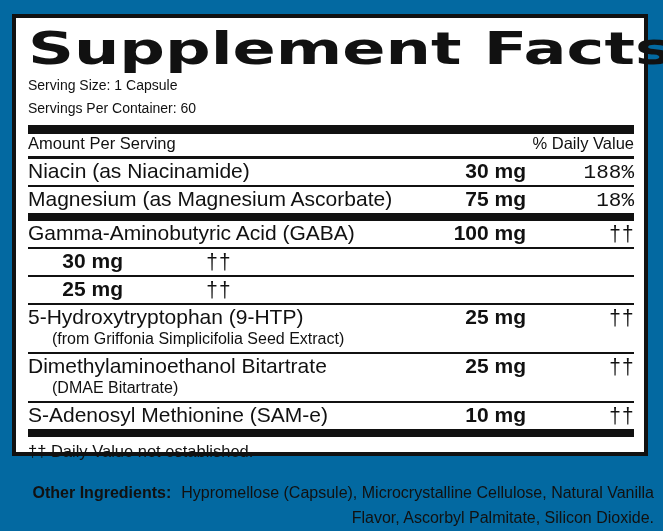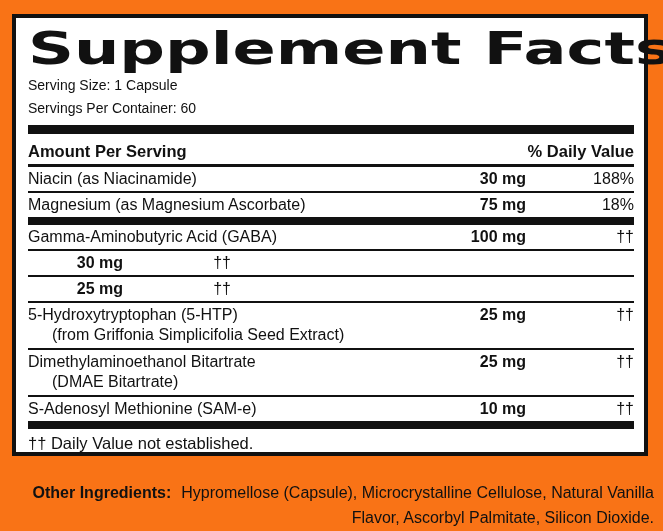--- a/index.html
+++ b/index.html
@@ -9,21 +9,21 @@
     width: 663px;
     height: 531px;
     font-family: "Liberation Sans", sans-serif;
     color: #111111;
     -webkit-font-smoothing: antialiased;
   }
   .canvas {
     position: relative;
     width: 663px;
     height: 531px;
-    background: #f97316;
+    background: #0369a1;
     overflow: hidden;
   }
   .label-box {
     position: absolute;
     left: 12px;
     top: 14px;
     width: 636px;
     height: 442px;
     box-sizing: border-box;
     border: 4px solid #111111;
@@ -48,40 +48,39 @@
   .thick-bar {
     background: #111111;
     height: 9px;
     margin-top: 5px;
   }
   .thick-bar.mid { height: 8px; margin-top: 0; }
   .header-row {
     display: flex;
     justify-content: space-between;
     align-items: baseline;
-    font-weight: bold;
+    font-weight: normal;
     font-size: 16.5px;
     padding: 0 0 3px 0;
     border-bottom: 3px solid #111111;
-    margin-top: 8px;
   }
   .ing-row {
     border-bottom: 2px solid #111111;
     padding: 2px 0 2px 0;
   }
   .ing-row.no-sep { border-bottom: none; }
   .row-line {
     display: flex;
     align-items: baseline;
-    font-size: 16px;
+    font-size: 21px;
     line-height: 20px;
   }
   .row-name { flex: 1 1 auto; }
   .row-amount { flex: 0 0 95px; text-align: right; font-weight: bold; }
-  .row-dv { flex: 0 0 108px; text-align: right; }
+  .row-dv { flex: 0 0 108px; text-align: right; font-family: Liberation Mono, monospace; }
   .sub-line {
     font-size: 16px;
     line-height: 20px;
     padding-left: 24px;
     padding-bottom: 1px;
   }
   .footnote {
     font-size: 16.5px;
     line-height: 21px;
     padding: 4px 0 6px 0;
@@ -154,21 +153,21 @@
 
     <div class="ing-row">
       <div class="row-line">
         <span class="row-amount">25 mg</span>
         <span class="row-dv">††</span>
       </div>
     </div>
 
     <div class="ing-row">
       <div class="row-line">
-        <span class="row-name">5-Hydroxytryptophan (5-HTP)</span>
+        <span class="row-name">5-Hydroxytryptophan (9-HTP)</span>
         <span class="row-amount">25 mg</span>
         <span class="row-dv">††</span>
       </div>
       <div class="sub-line">(from Griffonia Simplicifolia Seed Extract)</div>
     </div>
 
     <div class="ing-row">
       <div class="row-line">
         <span class="row-name">Dimethylaminoethanol Bitartrate</span>
         <span class="row-amount">25 mg</span>

